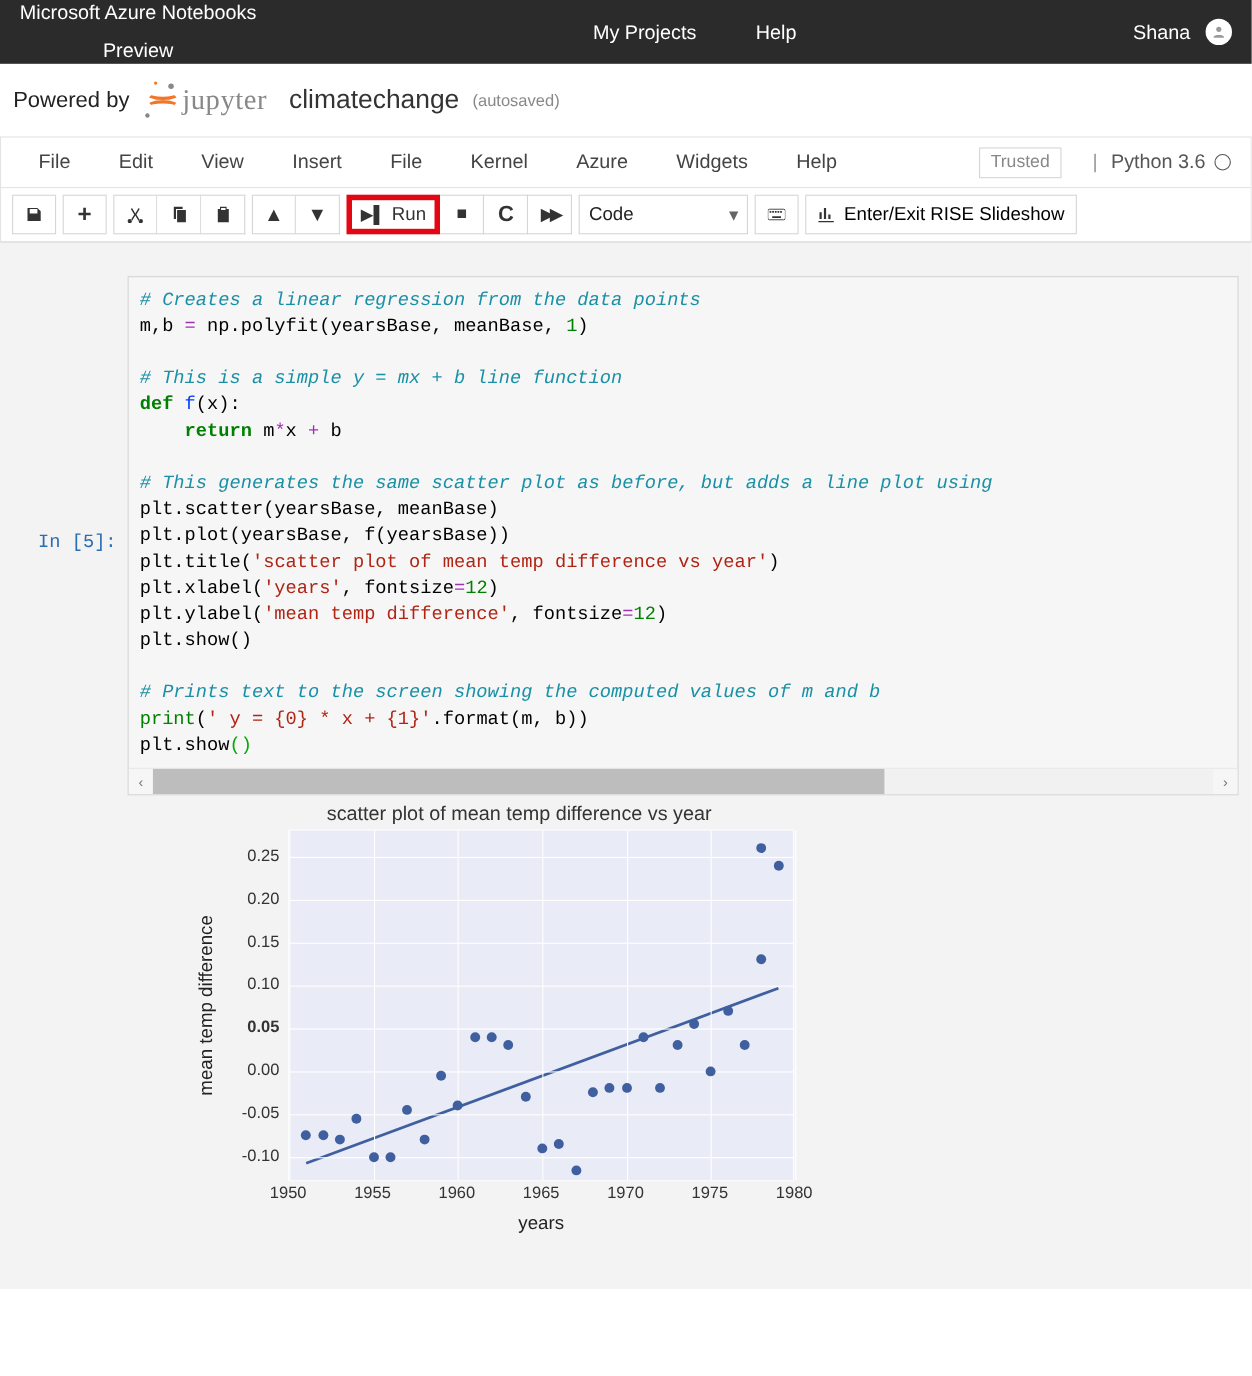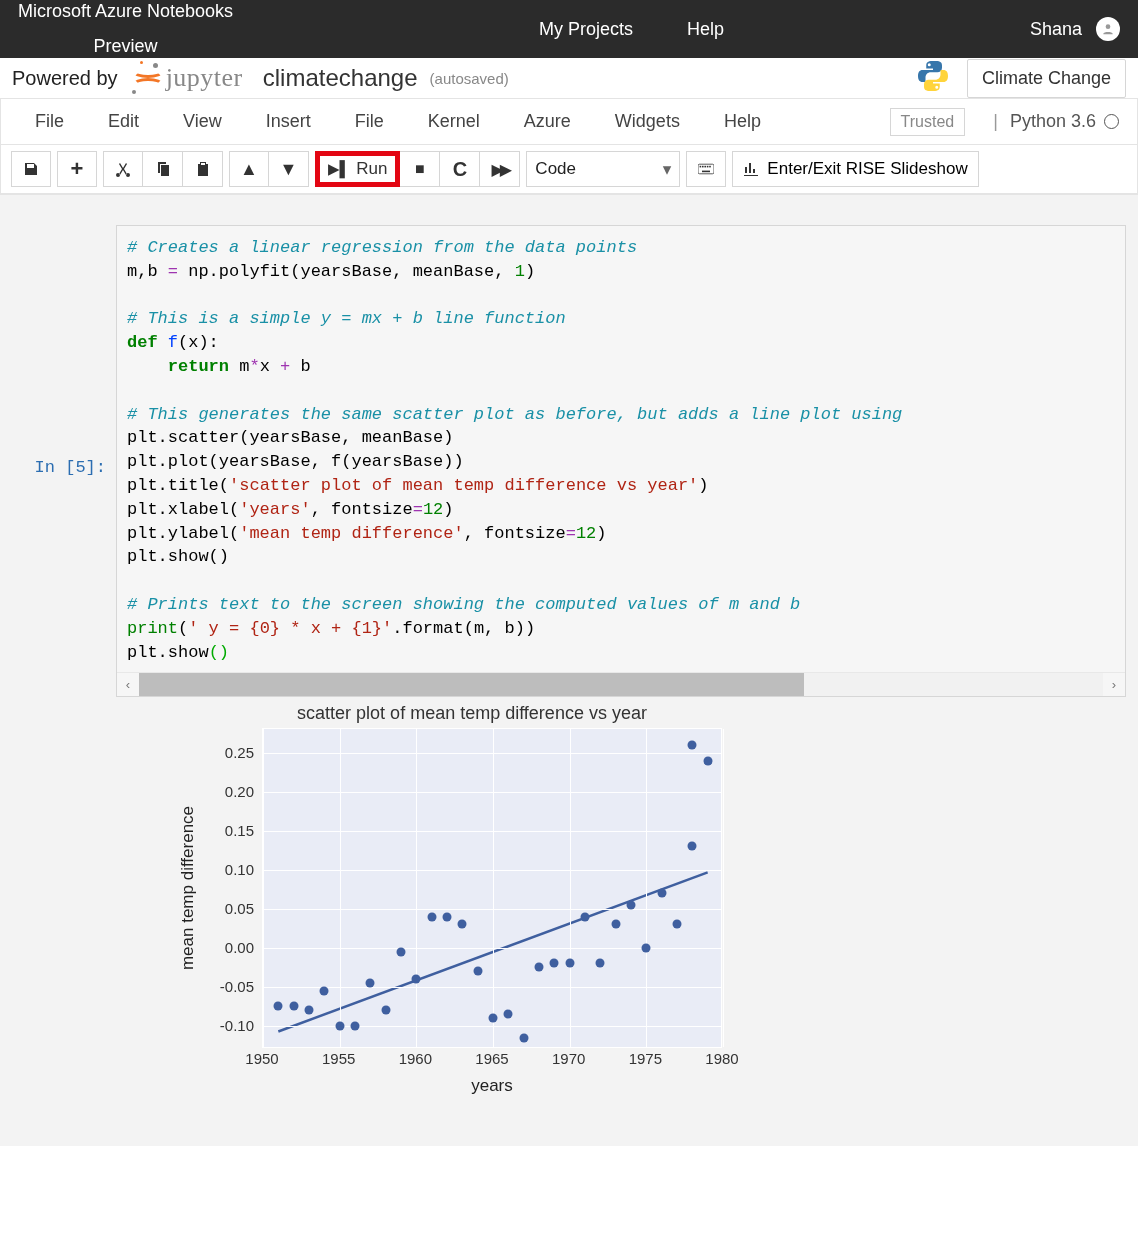--- a/index.html
+++ b/index.html
@@ -3,21 +3,21 @@
 <meta charset="utf-8">
 <style>
   * { box-sizing: border-box; margin:0; padding:0; }
   body { font-family: "Segoe UI", Arial, sans-serif; background:#fff; width:1138px; }
   .topbar { background:#2b2b2b; color:#fff; height:58px; display:flex; align-items:center; padding:0 18px; font-size:18px; }
   .topbar .left { display:flex; align-items:center; gap:14px;flex-direction:column; }
   .topbar .center { flex:1; display:flex; justify-content:center; gap:54px; }
   .topbar .center span { cursor:pointer; }
   .topbar .right { display:flex; align-items:center; gap:14px; }
   .avatar { width:24px; height:24px; border-radius:50%; background:#fff; display:inline-flex; align-items:center; justify-content:center; color:#888; font-size:14px; }
-  .header2 { display:flex; align-items:center; padding:0 12px; gap:12px; border-bottom: none; }
+  .header2 { display:flex; align-items:center; padding:18px 12px; gap:12px; border-bottom: none; }
   .header2 .powered { font-size:20px; color:#222; }
   .jupyterwrap { display:flex; align-items:center; gap:6px; }
   .jup-ring { width:30px; height:30px; position:relative; }
   .jup-ring::before, .jup-ring::after { content:""; position:absolute; left:3px; width:24px; height:6px; border-radius:50%; border:3px solid #f37626; border-left-color:transparent; border-right-color:transparent; }
   .jup-ring::before { top:3px; border-top-color:transparent; }
   .jup-ring::after { bottom:3px; border-bottom-color:transparent; }
   .jup-dot1,.jup-dot2,.jup-dot3{ position:absolute; border-radius:50%; }
   .jup-dot1{ width:5px;height:5px;background:#888;top:0;right:2px;}
   .jup-dot2{ width:3px;height:3px;background:#f37626;top:-2px;left:10px;}
   .jup-dot3{ width:4px;height:4px;background:#888;bottom:-1px;left:2px;}
@@ -104,29 +104,20 @@
   <span class="jupyterwrap">
     <span class="jup-ring">
       <span class="jup-dot1"></span>
         <span class="jup-dot2"></span>
         <span class="jup-dot3"></span>
     </span>
     <span class="jupytertxt">jupyter</span>
   </span>
   <span class="nbname">climatechange</span>
   <span class="autosaved">(autosaved)</span>
-  <div class="rightgrp">
-    <span>
-      <svg class="pylogo" viewBox="0 0 48 48">
-          <path fill="#3776ab" d="M23 4c-6 0-8 2-8 6v4h9v2H10c-4 0-6 3-6 8s2 8 6 8h4v-6c0-4 3-7 7-7h9c3 0 6-2 6-6v-3c0-4-2-6-8-6h-5zm-4 3a2 2 0 1 1 0 4 2 2 0 0 1 0-4z"></path>
-          <path fill="#ffd43b" d="M25 44c6 0 8-2 8-6v-4h-9v-2h14c4 0 6-3 6-8s-2-8-6-8h-4v6c0 4-3 7-7 7h-9c-3 0-6 2-6 6v3c0 4 2 6 8 6h5zm4-3a2 2 0 1 1 0-4 2 2 0 0 1 0 4z"></path>
-        </svg>
-    </span>
-    <button class="btn-outline">Climate Change</button>
-  </div>
 </div>
 
 <div class="menubar">
   <span class="m">File</span>
   <span class="m">Edit</span>
   <span class="m">View</span>
   <span class="m">Insert</span>
   <span class="m">File</span>
   <span class="m">Kernel</span>
   <span class="m">Azure</span>
@@ -236,21 +227,21 @@
 
   <div class="output">
     <div class="chartbox">
       <div class="chart-title">scatter plot of mean temp difference vs year</div>
       <div style="position:relative;">
         <div class="ylabel">mean temp difference</div>
         <div class="yticks" id="yticks">
             <div class="ytick" style="top: 296.585px;">-0.10</div>
             <div class="ytick" style="top: 257.561px;">-0.05</div>
             <div class="ytick" style="top: 218.537px;">0.00</div>
-            <div class="ytick" style="top: 179.512px;">0.05</div>
+            <div class="ytick" style="top: 179.512px; font-weight: bold;">0.05</div>
             <div class="ytick" style="top: 140.488px;">0.10</div>
             <div class="ytick" style="top: 101.463px;">0.15</div>
             <div class="ytick" style="top: 62.439px;">0.20</div>
             <div class="ytick" style="top: 23.4146px;">0.25</div>
           </div>
         <div class="plotarea" id="plotarea">
           <svg id="fitline" class="fitline" width="460" height="320">
               <line x1="15.333333333333334" y1="302.4767899291851" x2="444.6666666666667" y2="143.39965815675703" stroke="#3f5f9f" stroke-width="2.5"></line>
             </svg>
         <div class="gridv" style="left: 0px;"></div>

